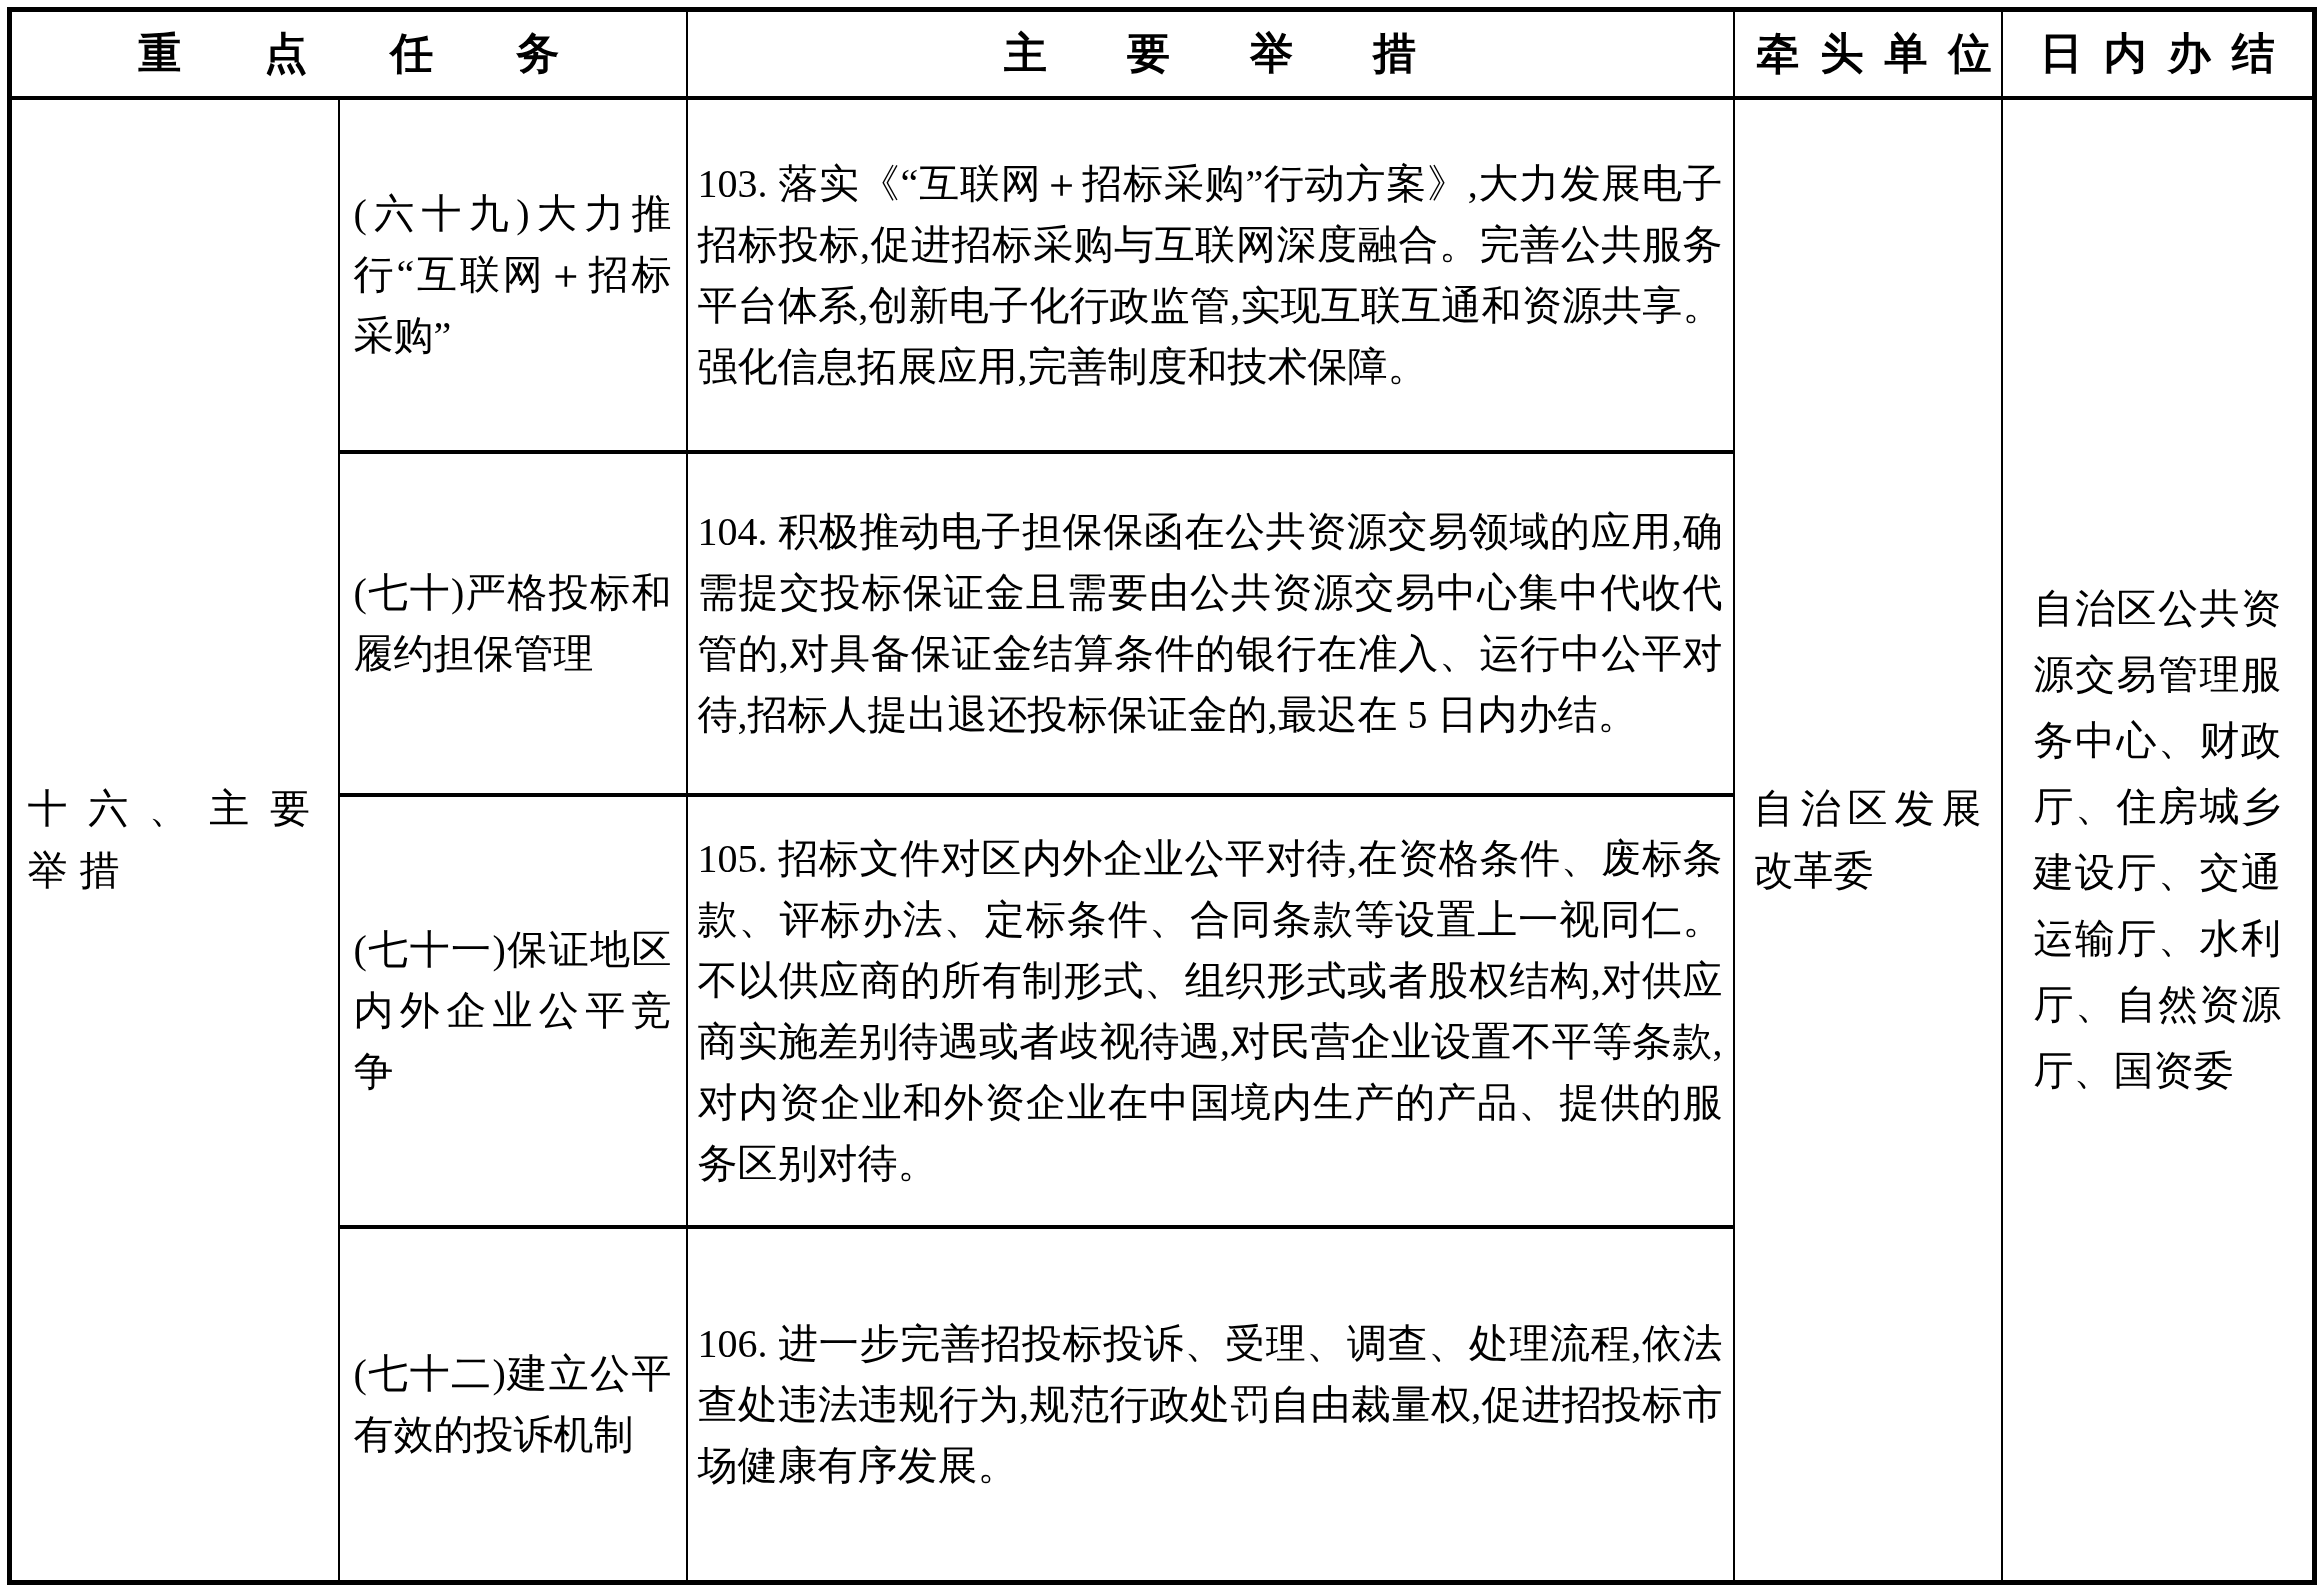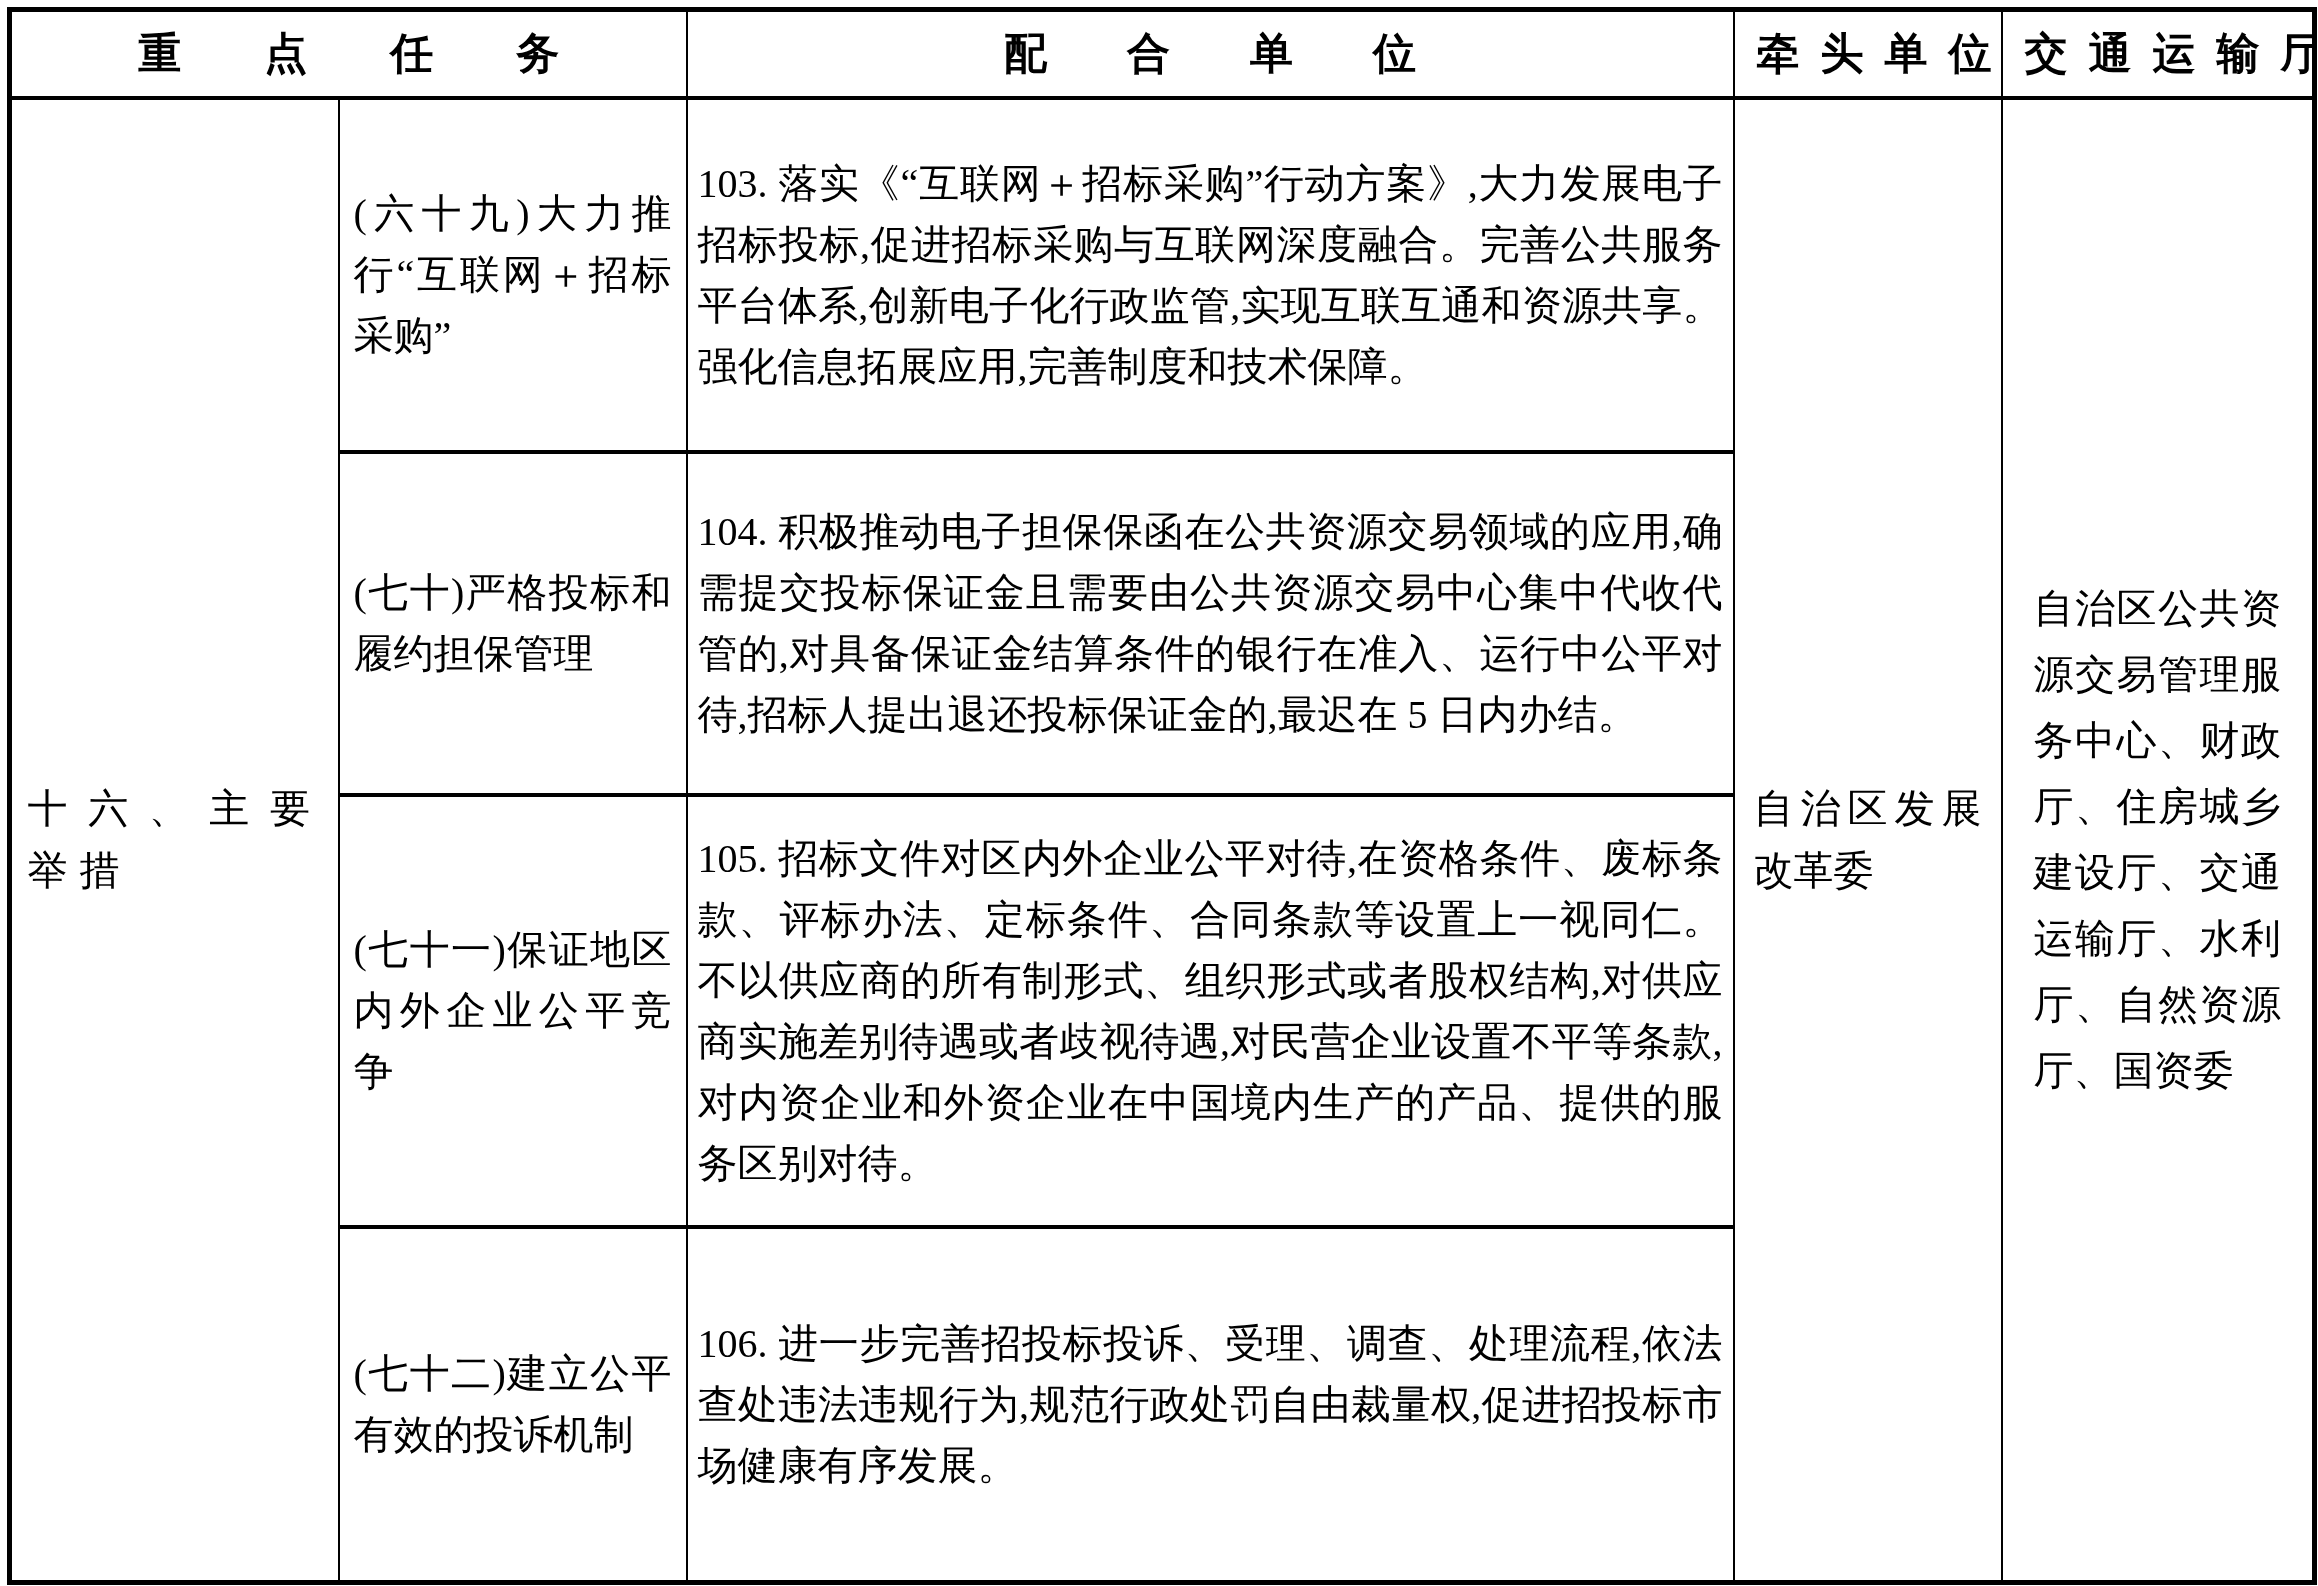--- a/index.html
+++ b/index.html
@@ -105,23 +105,23 @@
     <colgroup>
       <col class="col-cat">
       <col class="col-task">
       <col class="col-measure">
       <col class="col-lead">
       <col class="col-support">
     </colgroup>
     <tbody>
         <tr class="r-head">
       <th colspan="2" class="h-keytasks">重点任务</th>
-      <th class="h-measures">配合单位</th>
+      <th class="h-measures">主要举措</th>
       <th class="h-lead">牵头单位</th>
-      <th class="h-support">交通运输厅</th>
+      <th class="h-support">日内办结</th>
     </tr>
     <tr class="r-103">
       <td rowspan="4" class="cat-cell">十六、主要举措</td>
       <td class="task-cell">(六十九)大力推行“互联网＋招标采购”</td>
       <td class="measure-cell">103. 落实《“互联网＋招标采购”行动方案》,大力发展电子招标投标,促进招标采购与互联网深度融合。完善公共服务平台体系,创新电子化行政监管,实现互联互通和资源共享。强化信息拓展应用,完善制度和技术保障。</td>
       <td rowspan="4" class="lead-cell">自治区发展改革委</td>
       <td rowspan="4" class="support-cell">自治区公共资源交易管理服务中心、财政厅、住房城乡建设厅、交通运输厅、水利厅、自然资源厅、国资委</td>
     </tr>
     <tr class="r-104">
       <td class="task-cell">(七十)严格投标和履约担保管理</td>

